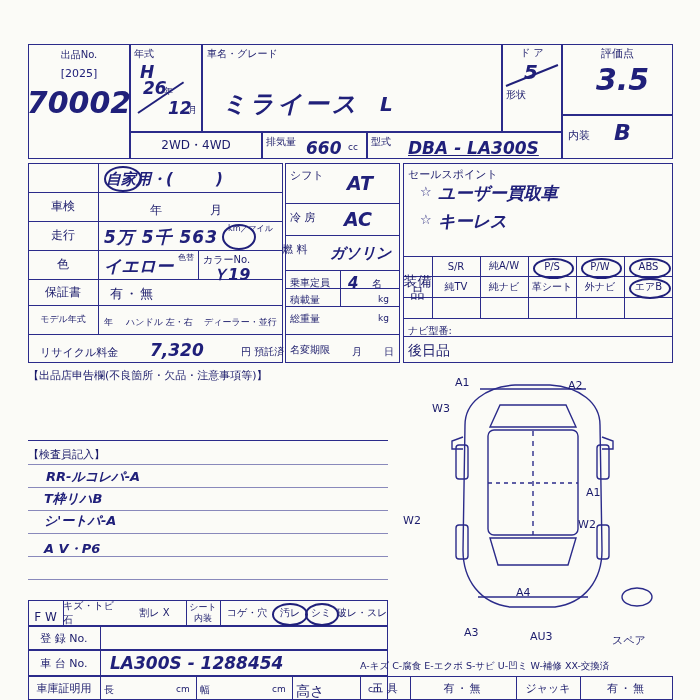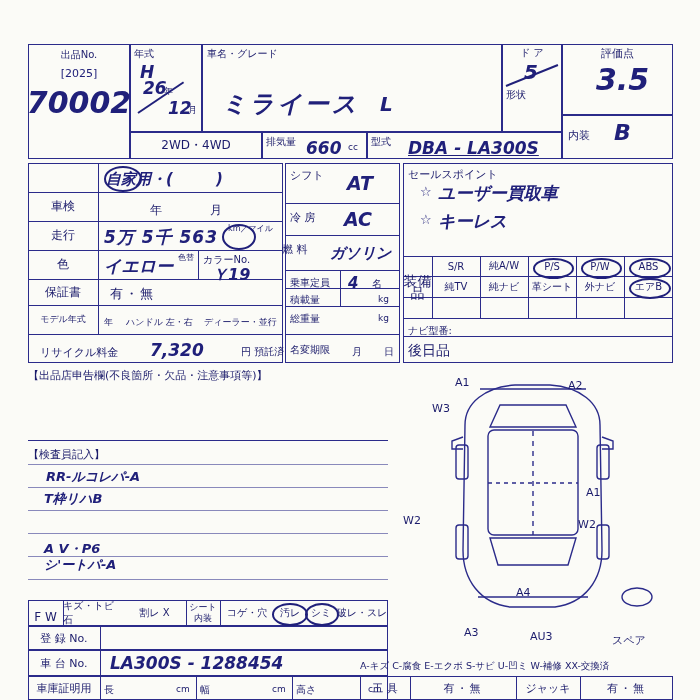--- a/index.html
+++ b/index.html
@@ -208,21 +208,21 @@
   <div class="abs lbl ctr" style="left:624px;top:276px;width:49px;height:21px;font-size:10px;">エアB</div>
   <div class="ell" style="left:629px;top:278px;width:38px;height:17px;"></div>
 
   <div class="abs lbl" style="left:408px;top:324px;font-size:10px;">ナビ型番:</div>
   <div class="abs lbl" style="left:408px;top:342px;font-size:14px;">後日品</div>
 
   <div class="hline" style="left:28px;top:440px;width:360px;"></div>
   <div class="abs lbl" style="left:28px;top:447px;font-size:11px;">【検査員記入】</div>
   <div class="abs hand" style="left:46px;top:468px;font-size:13px;">RR-ルコレパ-A</div>
   <div class="abs hand" style="left:44px;top:490px;font-size:13px;">T枠リハB</div>
-  <div class="abs hand" style="left:44px;top:512px;font-size:13px;margin-top:44px;">シ'ートパ-A</div>
+  <div class="abs hand" style="left:44px;top:512px;font-size:13px;">シ'ートパ-A</div>
   <div class="abs hand" style="left:44px;top:540px;font-size:13px;">A V・P6</div>
   <div class="hline" style="left:28px;top:464px;width:360px;opacity:.55;"></div>
   <div class="hline" style="left:28px;top:487px;width:360px;opacity:.55;"></div>
   <div class="hline" style="left:28px;top:510px;width:360px;opacity:.55;"></div>
   <div class="hline" style="left:28px;top:533px;width:360px;opacity:.55;"></div>
   <div class="hline" style="left:28px;top:556px;width:360px;opacity:.55;"></div>
   <div class="hline" style="left:28px;top:579px;width:360px;opacity:.55;"></div>
 
   <svg class="abs" style="left:390px;top:375px;" width="290" height="270" viewBox="0 0 290 270">
     <g fill="none" stroke="#2b2b8a" stroke-width="1.4">
@@ -292,21 +292,21 @@
 
   <div class="bx" style="left:28px;top:676px;width:360px;height:24px;"></div>
   <div class="vline" style="left:100px;top:676px;height:24px;"></div>
   <div class="vline" style="left:196px;top:676px;height:24px;"></div>
   <div class="vline" style="left:292px;top:676px;height:24px;"></div>
   <div class="abs lbl ctr" style="left:28px;top:676px;width:72px;height:24px;font-size:11px;">車庫証明用</div>
   <div class="abs lbl" style="left:104px;top:683px;font-size:10px;">長</div>
   <div class="abs lbl" style="left:176px;top:684px;font-size:9px;">cm</div>
   <div class="abs lbl" style="left:200px;top:683px;font-size:10px;">幅</div>
   <div class="abs lbl" style="left:272px;top:684px;font-size:9px;">cm</div>
-  <div class="abs lbl" style="left:296px;top:683px;font-size:10px;">高さ</div>
+  <div class="abs lbl" style="left:296px;top:683px;font-size:14px;">高さ</div>
   <div class="abs lbl" style="left:368px;top:684px;font-size:9px;">cm</div>
 
   <div class="abs lbl" style="left:360px;top:660px;font-size:9.5px;">A-キズ  C-腐食  E-エクボ  S-サビ  U-凹ミ  W-補修  XX-交換済</div>
 
   <div class="bx" style="left:360px;top:676px;width:313px;height:24px;"></div>
   <div class="vline" style="left:410px;top:676px;height:24px;"></div>
   <div class="vline" style="left:516px;top:676px;height:24px;"></div>
   <div class="vline" style="left:580px;top:676px;height:24px;"></div>
   <div class="abs lbl ctr" style="left:360px;top:676px;width:50px;height:24px;font-size:11px;">工 具</div>
   <div class="abs lbl ctr" style="left:410px;top:676px;width:106px;height:24px;font-size:11px;letter-spacing:2px;">有・無</div>

